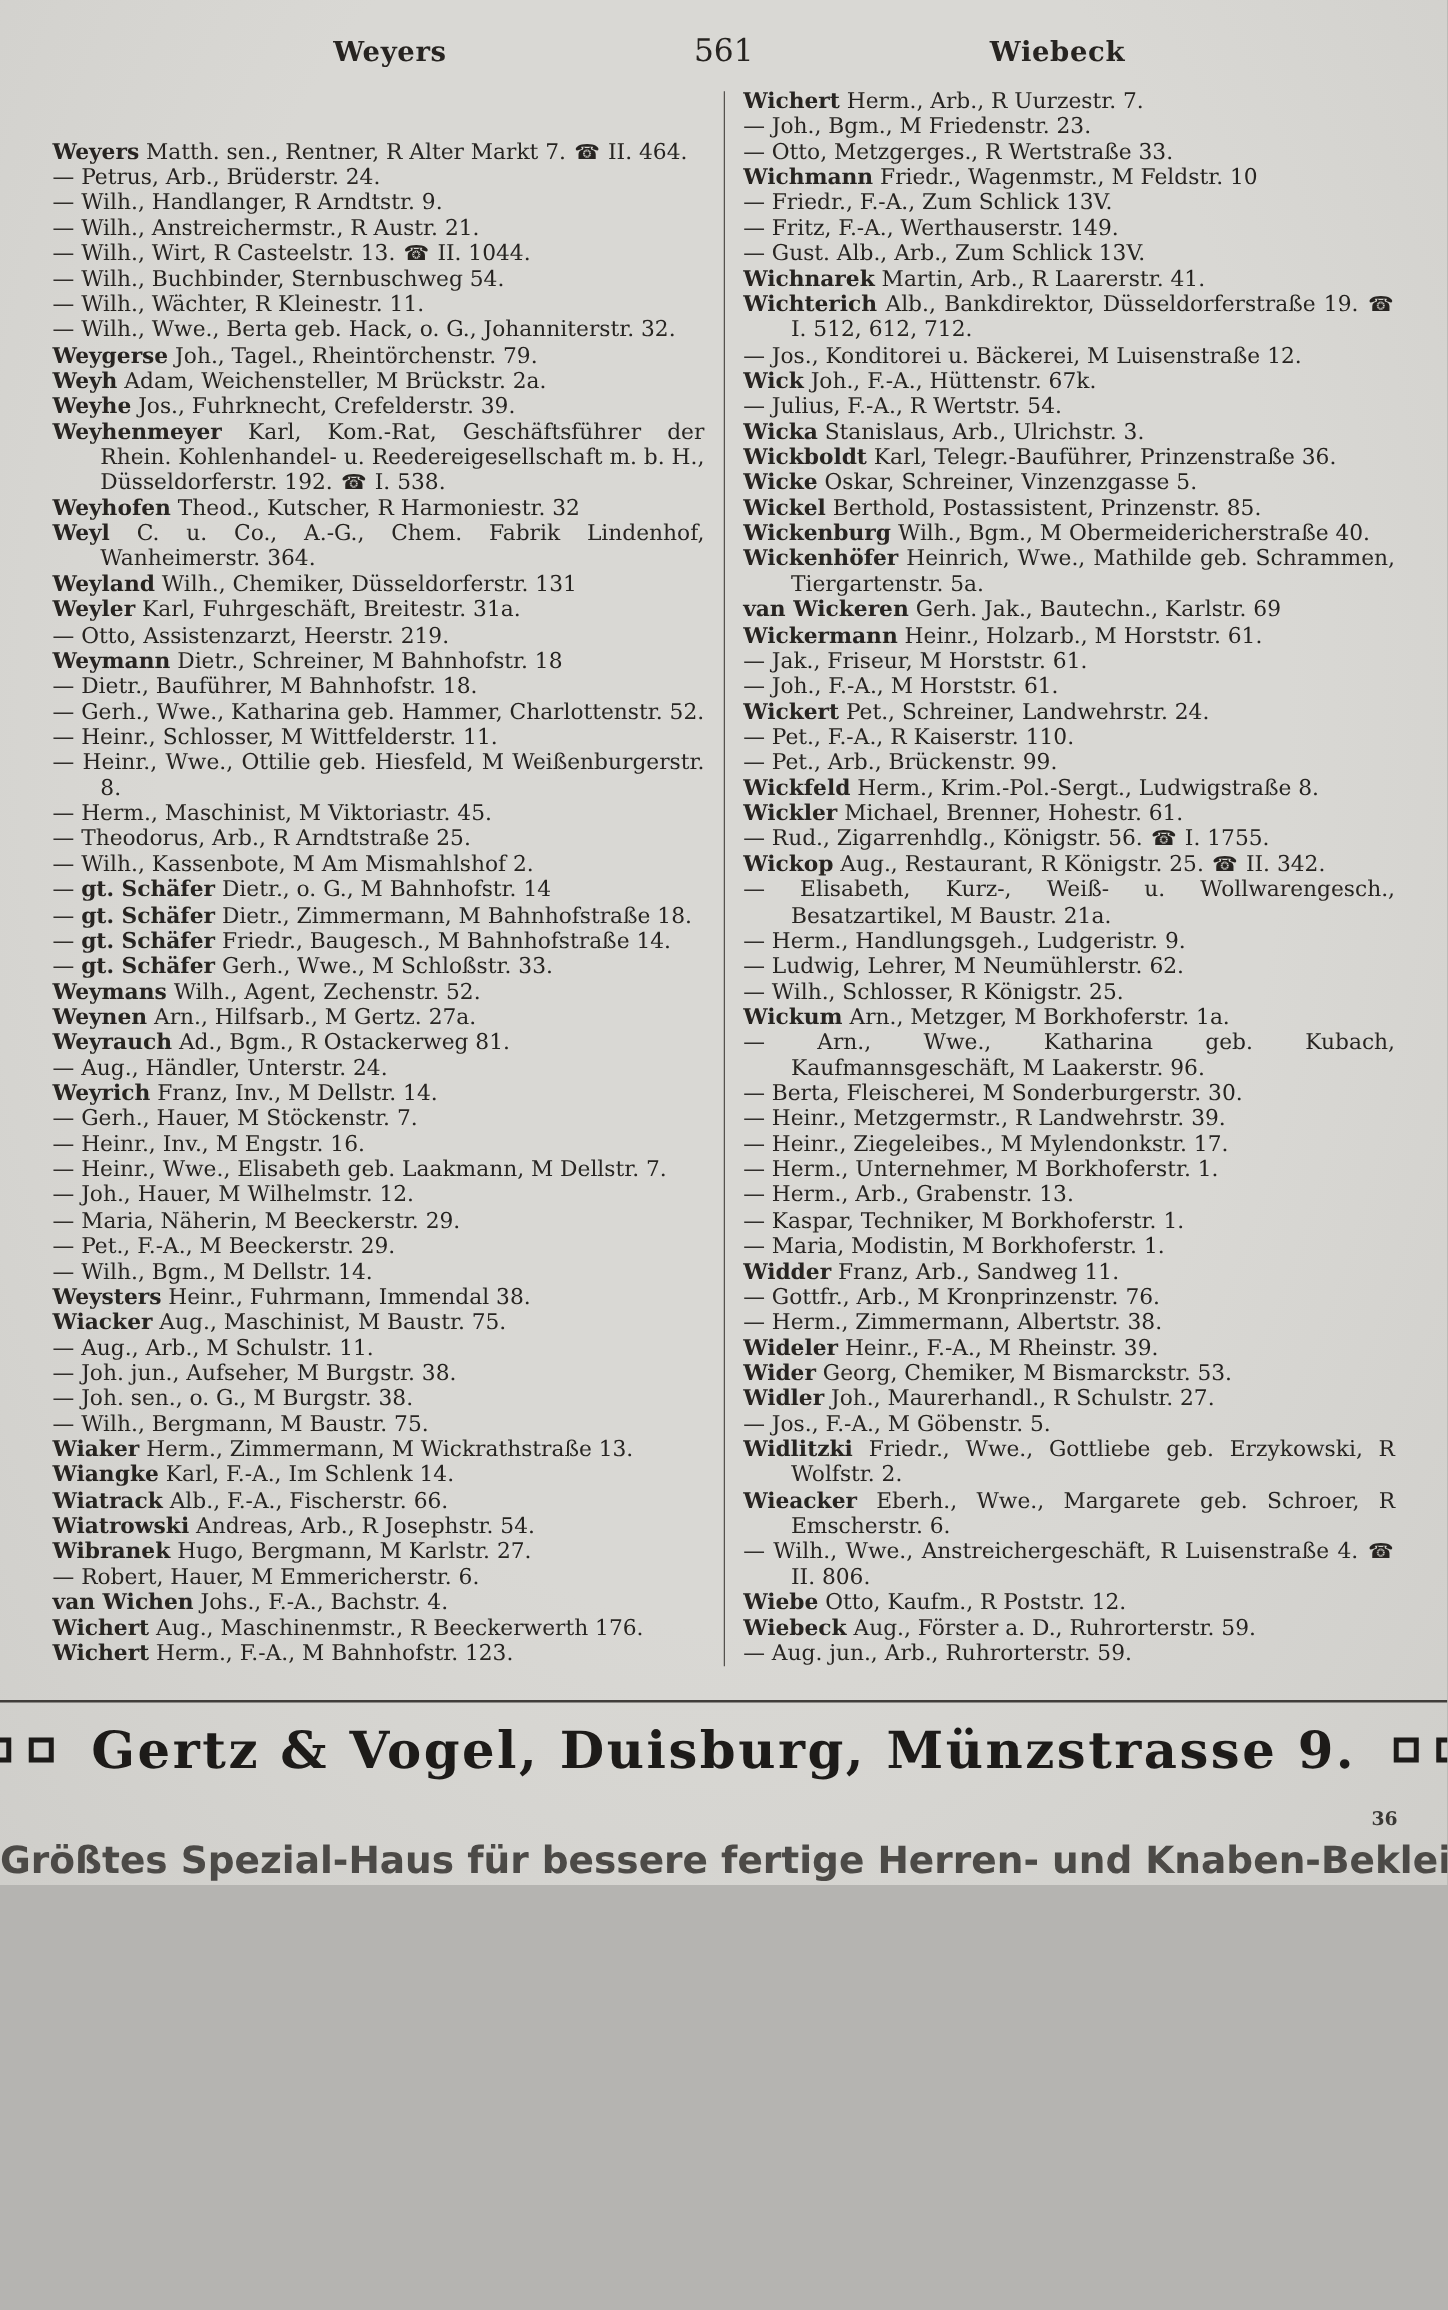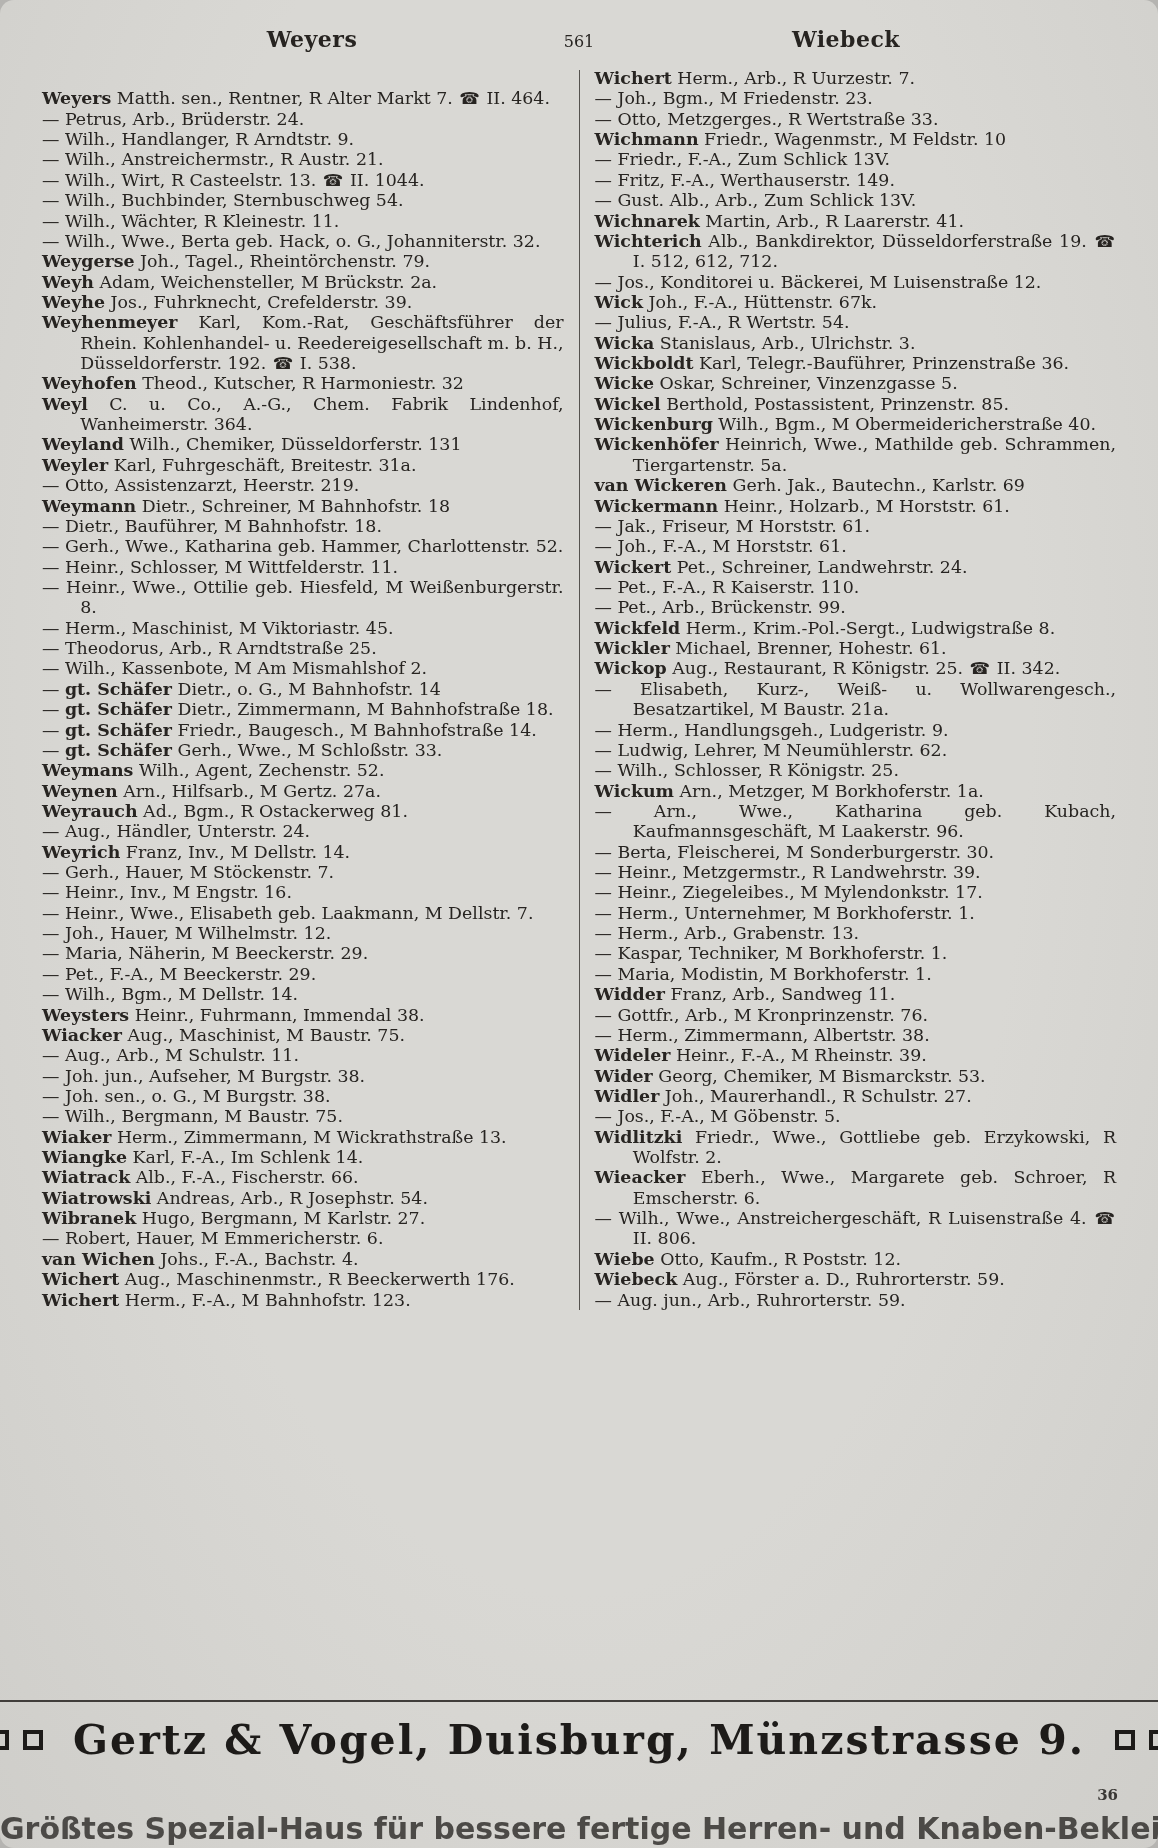--- a/index.html
+++ b/index.html
@@ -1,33 +1,32 @@
 <!DOCTYPE html>
 <html><head>
 <meta charset="utf-8">
 <style>
   html,body{margin:0;padding:0;background:#b5b4b1;}
   .page{
     position:relative;
-    width:1158px;height:1848px;
+    width:1158px;height:1508px;
     margin:0 auto;
     background:radial-gradient(ellipse at 50% 38%, #d9d8d4 55%, #cfceca 100%);
     font-family:"DejaVu Serif", serif;
     color:#272421;
     overflow:hidden;
-    border-radius:14px;
   }
   .header{
     display:grid;
     grid-template-columns:1fr 150px 1fr;
     padding:26px 120px 4px 120px;
     align-items:baseline;
   }
   .keyword{font-weight:bold;font-size:22px;justify-self:center;letter-spacing:.5px;}
-  .pagenum{font-size:16px;justify-self:center;}
+  .pagenum{font-size:25px;justify-self:center;}
   .columns{
     display:flex;
     padding:12px 42px 0 42px;
     align-items:flex-end;
   }
   .col{
     flex:1 1 0;
     font-size:17.4px;
     line-height:1.17;
     text-align:justify;
@@ -173,20 +172,21 @@
         <div class="entry"><span class="surname">Wickenhöfer</span><span> Heinrich, Wwe., Mathilde geb. Schrammen, Tiergartenstr. 5a.</span></div>
         <div class="entry"><span class="surname">van Wickeren</span><span> Gerh. Jak., Bautechn., Karlstr. 69</span></div>
         <div class="entry"><span class="surname">Wickermann</span><span> Heinr., Holzarb., M Horststr. 61.</span></div>
         <div class="entry"><span>— Jak., Friseur, M Horststr. 61.</span></div>
         <div class="entry"><span>— Joh., F.-A., M Horststr. 61.</span></div>
         <div class="entry"><span class="surname">Wickert</span><span> Pet., Schreiner, Landwehrstr. 24.</span></div>
         <div class="entry"><span>— Pet., F.-A., R Kaiserstr. 110.</span></div>
         <div class="entry"><span>— Pet., Arb., Brückenstr. 99.</span></div>
         <div class="entry"><span class="surname">Wickfeld</span><span> Herm., Krim.-Pol.-Sergt., Ludwigstraße 8.</span></div>
         <div class="entry"><span class="surname">Wickler</span><span> Michael, Brenner, Hohestr. 61.</span></div>
+        <div class="entry"><span>— Rud., Zigarrenhdlg., Königstr. 56. </span><span class="phone">☎</span><span> I. 1755.</span></div>
         <div class="entry"><span class="surname">Wickop</span><span> Aug., Restaurant, R Königstr. 25. </span><span class="phone">☎</span><span> II. 342.</span></div>
         <div class="entry"><span>— Elisabeth, Kurz-, Weiß- u. Wollwarengesch., Besatzartikel, M Baustr. 21a.</span></div>
         <div class="entry"><span>— Herm., Handlungsgeh., Ludgeristr. 9.</span></div>
         <div class="entry"><span>— Ludwig, Lehrer, M Neumühlerstr. 62.</span></div>
         <div class="entry"><span>— Wilh., Schlosser, R Königstr. 25.</span></div>
         <div class="entry"><span class="surname">Wickum</span><span> Arn., Metzger, M Borkhoferstr. 1a.</span></div>
         <div class="entry"><span>— Arn., Wwe., Katharina geb. Kubach, Kaufmannsgeschäft, M Laakerstr. 96.</span></div>
         <div class="entry"><span>— Berta, Fleischerei, M Sonderburgerstr. 30.</span></div>
         <div class="entry"><span>— Heinr., Metzgermstr., R Landwehrstr. 39.</span></div>
         <div class="entry"><span>— Heinr., Ziegeleibes., M Mylendonkstr. 17.</span></div>

